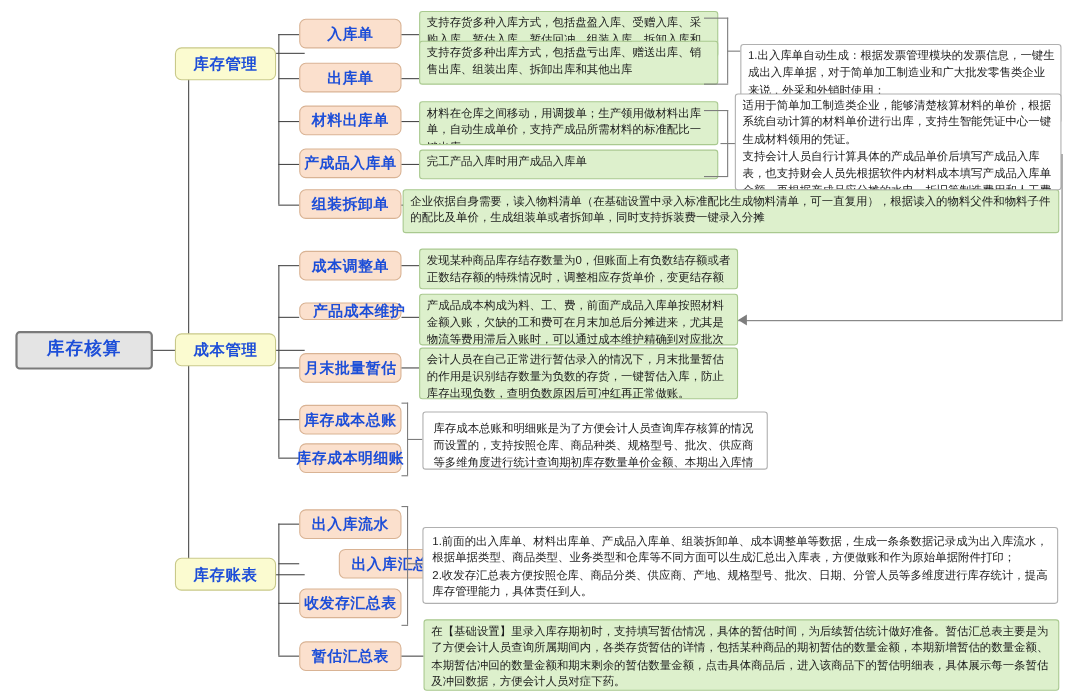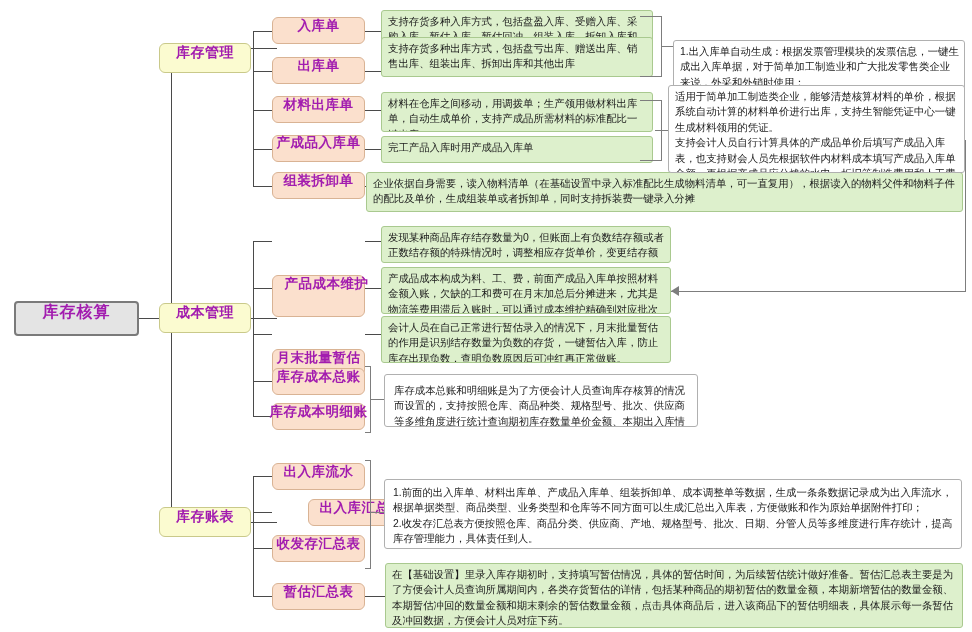--- a/index.html
+++ b/index.html
@@ -15,26 +15,26 @@
   
   .ln{position:absolute;background:#4a4a4a;}
   .ln.h{height:1px;}
   .ln.v{width:1px;}
   .ln.thin{background:#7d7d7d;}
 
   
   .node{
     position:absolute;
     box-sizing:border-box;
-    display:flex;justify-content:center;
+    display:flex;align-items:center;justify-content:center;
     text-align:center;
     border:1px solid #9a9a9a;
     border-radius:6px;
     font-weight:bold;
-    color:#a21caf;
+    color:#1d4ed8;
     line-height:1.15;
     white-space:nowrap;
   }
   .root{
     background:#e4e4e4;
     border:2px solid #7a7a7a;
     border-radius:4px;
     font-size:16px;
     letter-spacing:1px;
   }
@@ -103,21 +103,21 @@
   <div class="desc green" style="left:381px;top:37px;width:272px;height:40px;">支持存货多种出库方式，包括盘亏出库、赠送出库、销售出库、组装出库、拆卸出库和其他出库</div>
 
   <div class="ln h" style="left:253px;top:110px;width:19px;"></div>
   <div class="node lvl2" style="left:272px;top:96px;width:93px;height:27px;">
     <span>材料出库单</span>
   </div>
   <div class="ln h" style="left:365px;top:110px;width:16px;"></div>
   <div class="desc green" style="left:381px;top:92px;width:272px;height:40px;">材料在仓库之间移动，用调拨单；生产领用做材料出库单，自动生成单价，支持产成品所需材料的标准配比一键出库</div>
 
   <div class="ln h" style="left:253px;top:149px;width:19px;"></div>
-  <div class="node lvl2" style="left:272px;top:135px;width:93px;height:27px;font-family:Liberation Mono, monospace;">
+  <div class="node lvl2" style="left:272px;top:135px;width:93px;height:27px;">
     <span>产成品入库单</span>
   </div>
   <div class="ln h" style="left:365px;top:149px;width:16px;"></div>
   <div class="desc green" style="left:381px;top:136px;width:272px;height:27px;">完工产品入库时用产成品入库单</div>
 
   <div class="ln h" style="left:253px;top:186px;width:19px;"></div>
   <div class="node lvl2" style="left:272px;top:172px;width:93px;height:27px;">
     <span>组装拆卸单</span>
   </div>
   <div class="ln h" style="left:365px;top:186px;width:16px;"></div>
@@ -136,36 +136,39 @@
   <div class="desc white" style="left:668px;top:85px;width:297px;height:88px;">适用于简单加工制造类企业，能够清楚核算材料的单价，根据系统自动计算的材料单价进行出库，支持生智能凭证中心一键生成材料领用的凭证。<br>支持会计人员自行计算具体的产成品单价后填写产成品入库表，也支持财会人员先根据软件内材料成本填写产成品入库单金额，再根据产成品应分摊的水电、折旧等制造费用和人工费用调整产成品成本，调整用《产品成本维护》单据。</div>
 
   <div class="ln h" style="left:171px;top:318px;width:18px;"></div>
   <div class="node lvl1" style="left:159px;top:303px;width:92px;height:30px;">
     <span>成本管理</span>
   </div>
   <div class="ln h" style="left:251px;top:318px;width:26px;"></div>
   <div class="ln v" style="left:253px;top:241px;height:175px;"></div>
 
   <div class="ln h" style="left:253px;top:241px;width:19px;"></div>
+  <div class="node lvl2" style="left:272px;top:228px;width:93px;height:27px;">
+    <span>成本调整单</span>
+  </div>
   <div class="ln h" style="left:365px;top:241px;width:16px;"></div>
   <div class="desc green" style="left:381px;top:226px;width:290px;height:37px;">发现某种商品库存结存数量为0，但账面上有负数结存额或者正数结存额的特殊情况时，调整相应存货单价，变更结存额为0</div>
 
   <div class="ln h" style="left:253px;top:288px;width:19px;"></div>
-  <div class="node lvl2" style="left:272px;top:275px;width:93px;height:42px;padding-left:16px;">
+  <div class="node lvl2" style="left:272px;top:275px;width:93px;height:16px;padding-left:16px;">
     <span>产品成本维护</span>
   </div>
   <div class="ln h" style="left:365px;top:288px;width:16px;"></div>
   <div class="desc green" style="left:381px;top:267px;width:290px;height:47px;">产成品成本构成为料、工、费，前面产成品入库单按照材料金额入账，欠缺的工和费可在月末加总后分摊进来，尤其是物流等费用滞后入账时，可以通过成本维护精确到对应批次产成品。</div>
 
   <div class="ln h thin" style="left:671px;top:291px;width:294px;"></div>
   <div class="ln v thin" style="left:965px;top:140px;height:152px;"></div>
   <div class="arrow" style="left:671px;top:286px;border-top:5px solid transparent;border-bottom:5px solid transparent;border-right:8px solid #7d7d7d;"></div>
 
   <div class="ln h" style="left:253px;top:334px;width:19px;"></div>
-  <div class="node lvl2" style="left:272px;top:321px;width:93px;height:27px;margin-top:28px;">
+  <div class="node lvl2" style="left:272px;top:321px;width:93px;height:27px;">
     <span>月末批量暂估</span>
   </div>
   <div class="ln h" style="left:365px;top:334px;width:16px;"></div>
   <div class="desc green" style="left:381px;top:316px;width:290px;height:47px;">会计人员在自己正常进行暂估录入的情况下，月末批量暂估的作用是识别结存数量为负数的存货，一键暂估入库，防止库存出现负数，查明负数原因后可冲红再正常做账。</div>
 
   <div class="ln h" style="left:253px;top:381px;width:19px;"></div>
   <div class="node lvl2" style="left:272px;top:368px;width:93px;height:27px;">
     <span>库存成本总账</span>
   </div>
 

